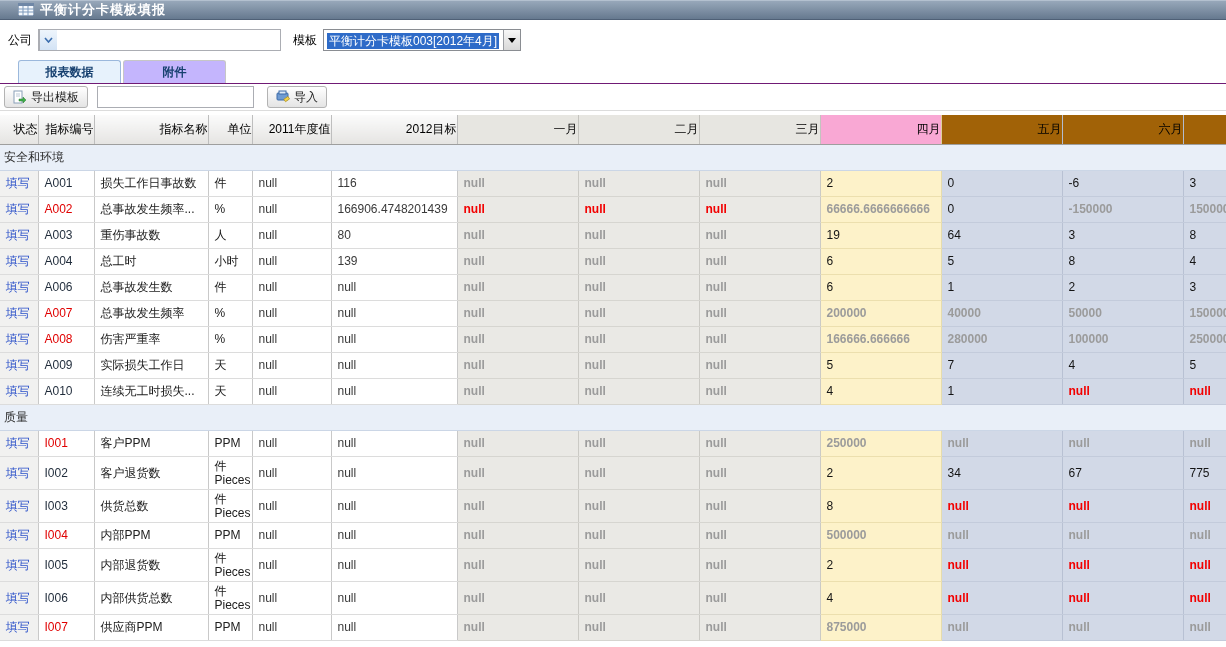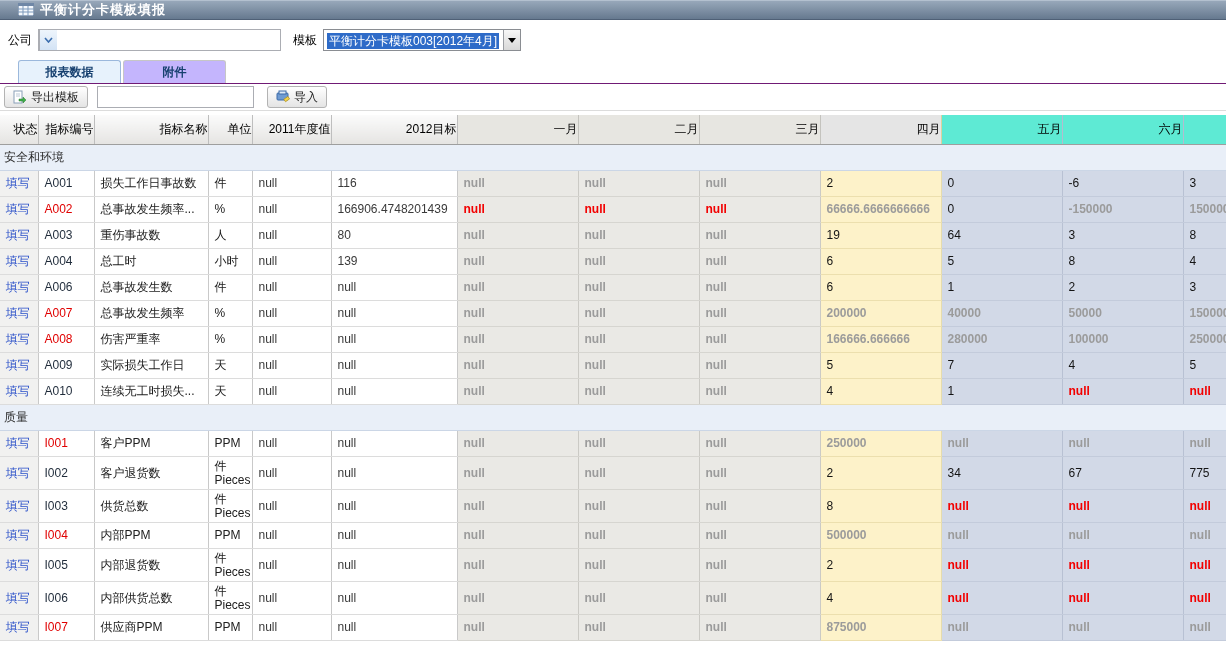--- a/index.html
+++ b/index.html
@@ -36,22 +36,22 @@
     border:1px solid #b3b3b3; border-radius:3px; background:linear-gradient(#ffffff,#e4e4e4); }
   .tbtn svg { margin-right:4px; }
   .tinput { width:157px; height:22px; border:1px solid #abadb3; margin:0 12px 0 9px; font-size:12px; padding:0 4px; }
   .imp { margin-left:1px; }
   
   .gridwrap { margin-top:4px; width:1303px; }
   table { border-collapse:collapse; table-layout:fixed; width:1303px; font-size:12px; }
   th { height:29px; font-weight:normal; color:#000; text-align:right;
     background:linear-gradient(#fbfbfb,#e5e4e2); border-right:1px solid #bebebe; border-bottom:1px solid #9e9e9e; }
   th.h-gray   { background:#e7e6e1; border-right:1px solid #c4c3be; }
-  th.h-yellow { background:#e5e5e5; border-right:1px solid #ddd19e; }
-  th.h-blue   { background:#5eead4; border-right:1px solid #b3bccf; }
+  th.h-yellow { background:#f9a8d4; border-right:1px solid #ddd19e; }
+  th.h-blue   { background:#a16207; border-right:1px solid #b3bccf; }
   td { height:26px; border-right:1px solid #c9c9c9; border-bottom:1px solid #dcdcdc;
     padding:2px 4px 2px 6px; color:#202020; overflow:hidden; white-space:pre-line; line-height:14px; vertical-align:middle; }
   td.c-status { background:#f1f1f0; text-align:center; padding-left:2px; }
   td.c-gray   { background:#eae9e5; border-right:1px solid #cbcac5; border-bottom:1px solid #d6d5d0; }
   td.c-yellow { background:#fdf2c9; border-right:1px solid #e6dcac; border-bottom:1px solid #ecdfae; }
   td.c-blue   { background:#d2d9e7; border-right:1px solid #b8c1d3; border-bottom:1px solid #c3cbdb; }
   tr.grouprow td { background:#e9eff8; border-right:none; border-bottom:1px solid #cbd6e6; color:#2a2a2a; padding-left:4px; }
   .fill-link { color:#2b51c9; cursor:pointer; text-decoration:none; }
   .code-dark { color:#1f2b3a; }
   .code-red  { color:#e00000; }

